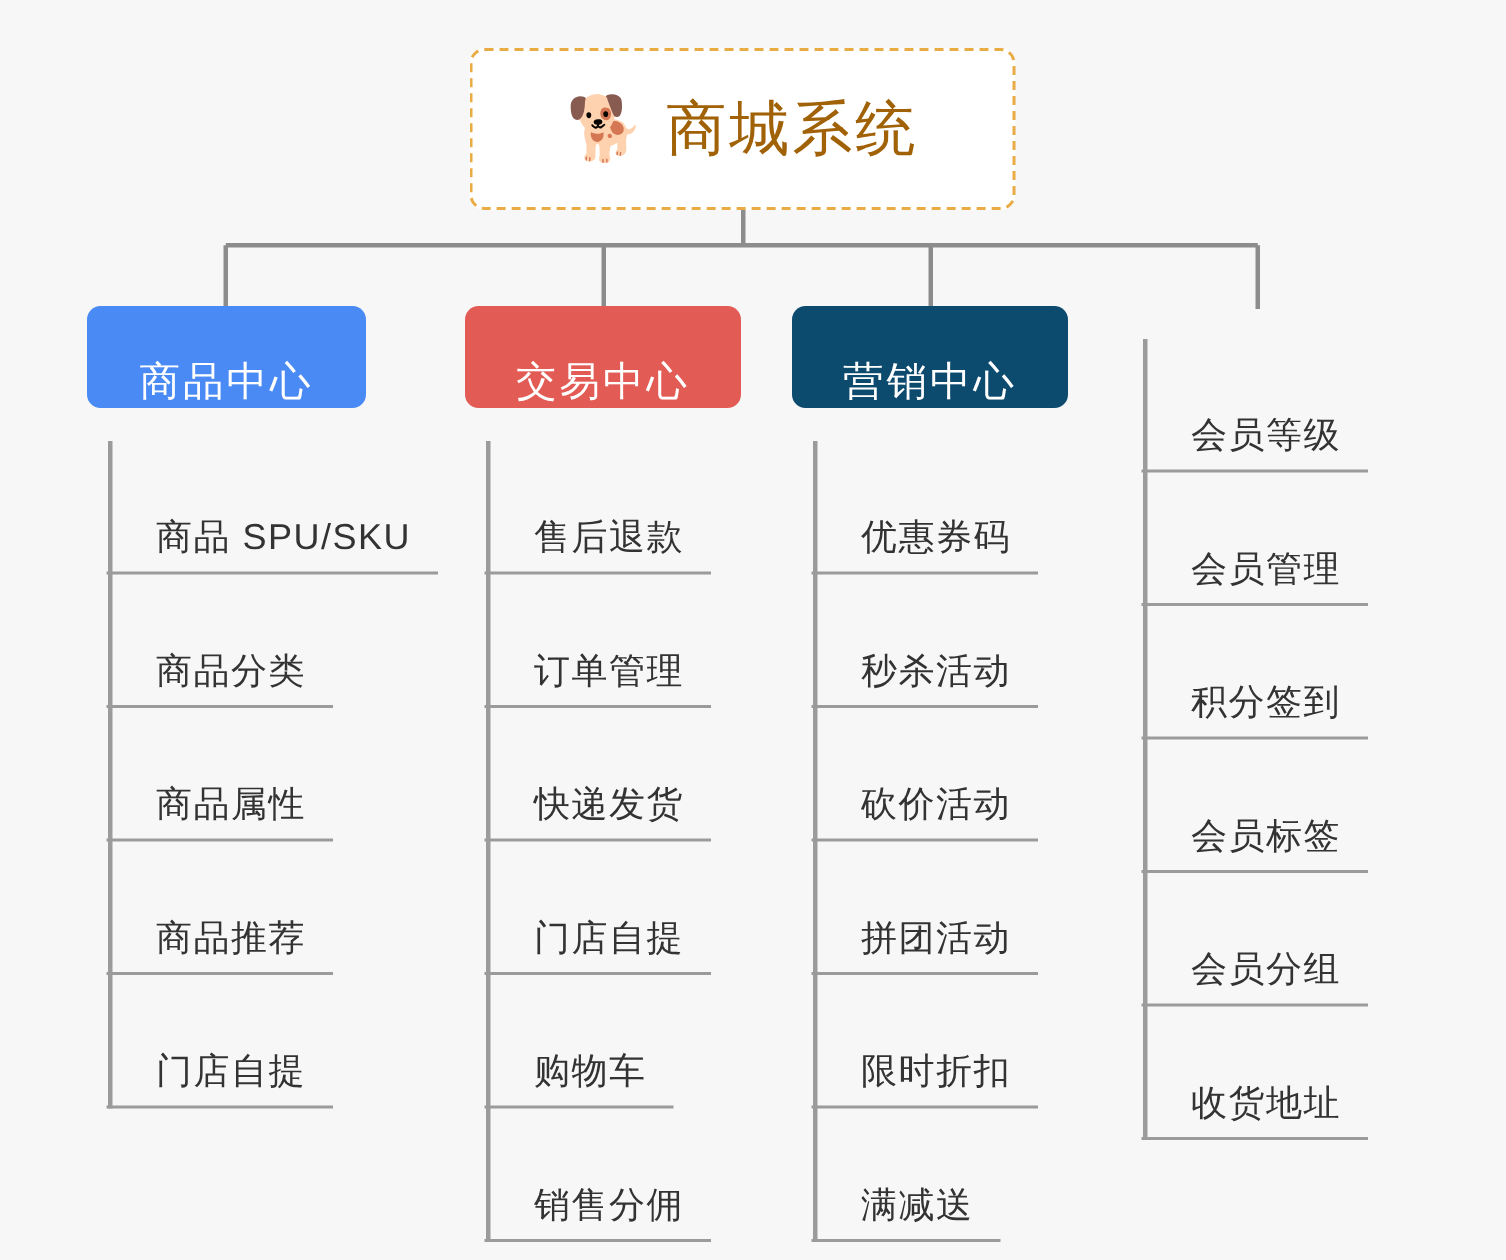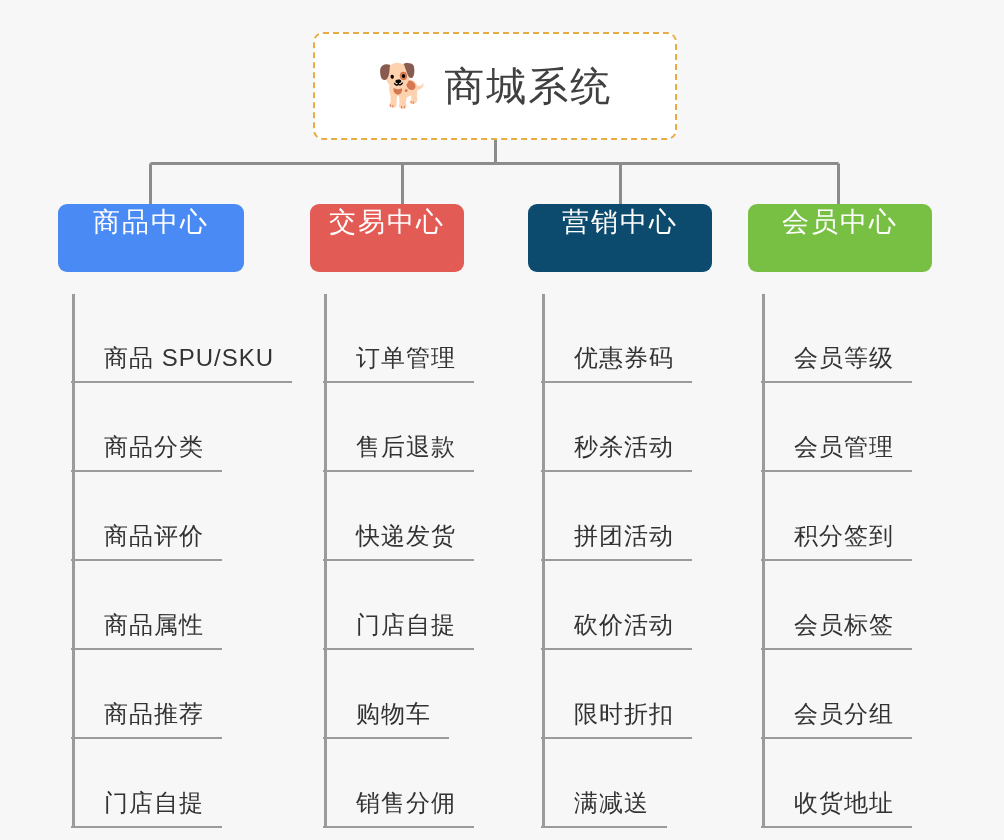--- a/index.html
+++ b/index.html
@@ -39,21 +39,21 @@
     gap: 14px;
   }
   .root-emoji {
     font-size: 42px;
     line-height: 1;
     display: block;
     filter: saturate(1.05);
   }
   .root-title {
     font-size: 40px;
-    color: #404040;
+    color: #a16207;
     letter-spacing: 2px;
     line-height: 1;
     white-space: nowrap;
   }
 
   
   #connectors {
     position: absolute;
     left: 0; top: 0;
     width: 1004px;
@@ -64,21 +64,21 @@
   
   .column {
     position: absolute;
     top: 204px;
   }
   .cat-box {
     box-sizing: border-box;
     height: 68px;
     border-radius: 9px;
     display: flex;
-    align-items: flex-start;
+    align-items: flex-end;
     justify-content: center;
     color: #ffffff;
     font-size: 27px;
     letter-spacing: 2px;
     white-space: nowrap;
   }
 
   .leaf-list {
     position: relative;
     margin-top: 22px;
@@ -141,45 +141,42 @@
     </div>
     <div class="leaf-list">
       <div class="rail"></div>
       <div class="leaf">
           <span class="leaf-label">商品 SPU/SKU</span>
         </div>
       <div class="leaf">
           <span class="leaf-label">商品分类</span>
         </div>
       <div class="leaf">
-          <span class="leaf-label">商品评价</span>
-        </div>
-      <div class="leaf">
           <span class="leaf-label">商品属性</span>
         </div>
       <div class="leaf">
           <span class="leaf-label">商品推荐</span>
         </div>
       <div class="leaf">
           <span class="leaf-label">门店自提</span>
         </div>
     </div>
   </div>
 
   <div class="column" style="left:310px;width:184px;">
-    <div class="cat-box" style="background:#e35b55;width:154px;">
+    <div class="cat-box" style="background:#e35b55;width:184px;">
       <span>交易中心</span>
     </div>
     <div class="leaf-list">
       <div class="rail"></div>
       <div class="leaf">
+          <span class="leaf-label">售后退款</span>
+        </div>
+      <div class="leaf">
           <span class="leaf-label">订单管理</span>
-        </div>
-      <div class="leaf">
-          <span class="leaf-label">售后退款</span>
         </div>
       <div class="leaf">
           <span class="leaf-label">快递发货</span>
         </div>
       <div class="leaf">
           <span class="leaf-label">门店自提</span>
         </div>
       <div class="leaf">
           <span class="leaf-label">购物车</span>
         </div>
@@ -195,38 +192,35 @@
     </div>
     <div class="leaf-list">
       <div class="rail"></div>
       <div class="leaf">
           <span class="leaf-label">优惠券码</span>
         </div>
       <div class="leaf">
           <span class="leaf-label">秒杀活动</span>
         </div>
       <div class="leaf">
+          <span class="leaf-label">砍价活动</span>
+        </div>
+      <div class="leaf">
           <span class="leaf-label">拼团活动</span>
         </div>
       <div class="leaf">
-          <span class="leaf-label">砍价活动</span>
-        </div>
-      <div class="leaf">
           <span class="leaf-label">限时折扣</span>
         </div>
       <div class="leaf">
           <span class="leaf-label">满减送</span>
         </div>
     </div>
   </div>
 
   <div class="column" style="left:748px;width:184px;">
-    <div class="cat-box" style="background:#78c044;width:184px;">
-      <span>会员中心</span>
-    </div>
     <div class="leaf-list">
       <div class="rail"></div>
       <div class="leaf">
           <span class="leaf-label">会员等级</span>
         </div>
       <div class="leaf">
           <span class="leaf-label">会员管理</span>
         </div>
       <div class="leaf">
           <span class="leaf-label">积分签到</span>

